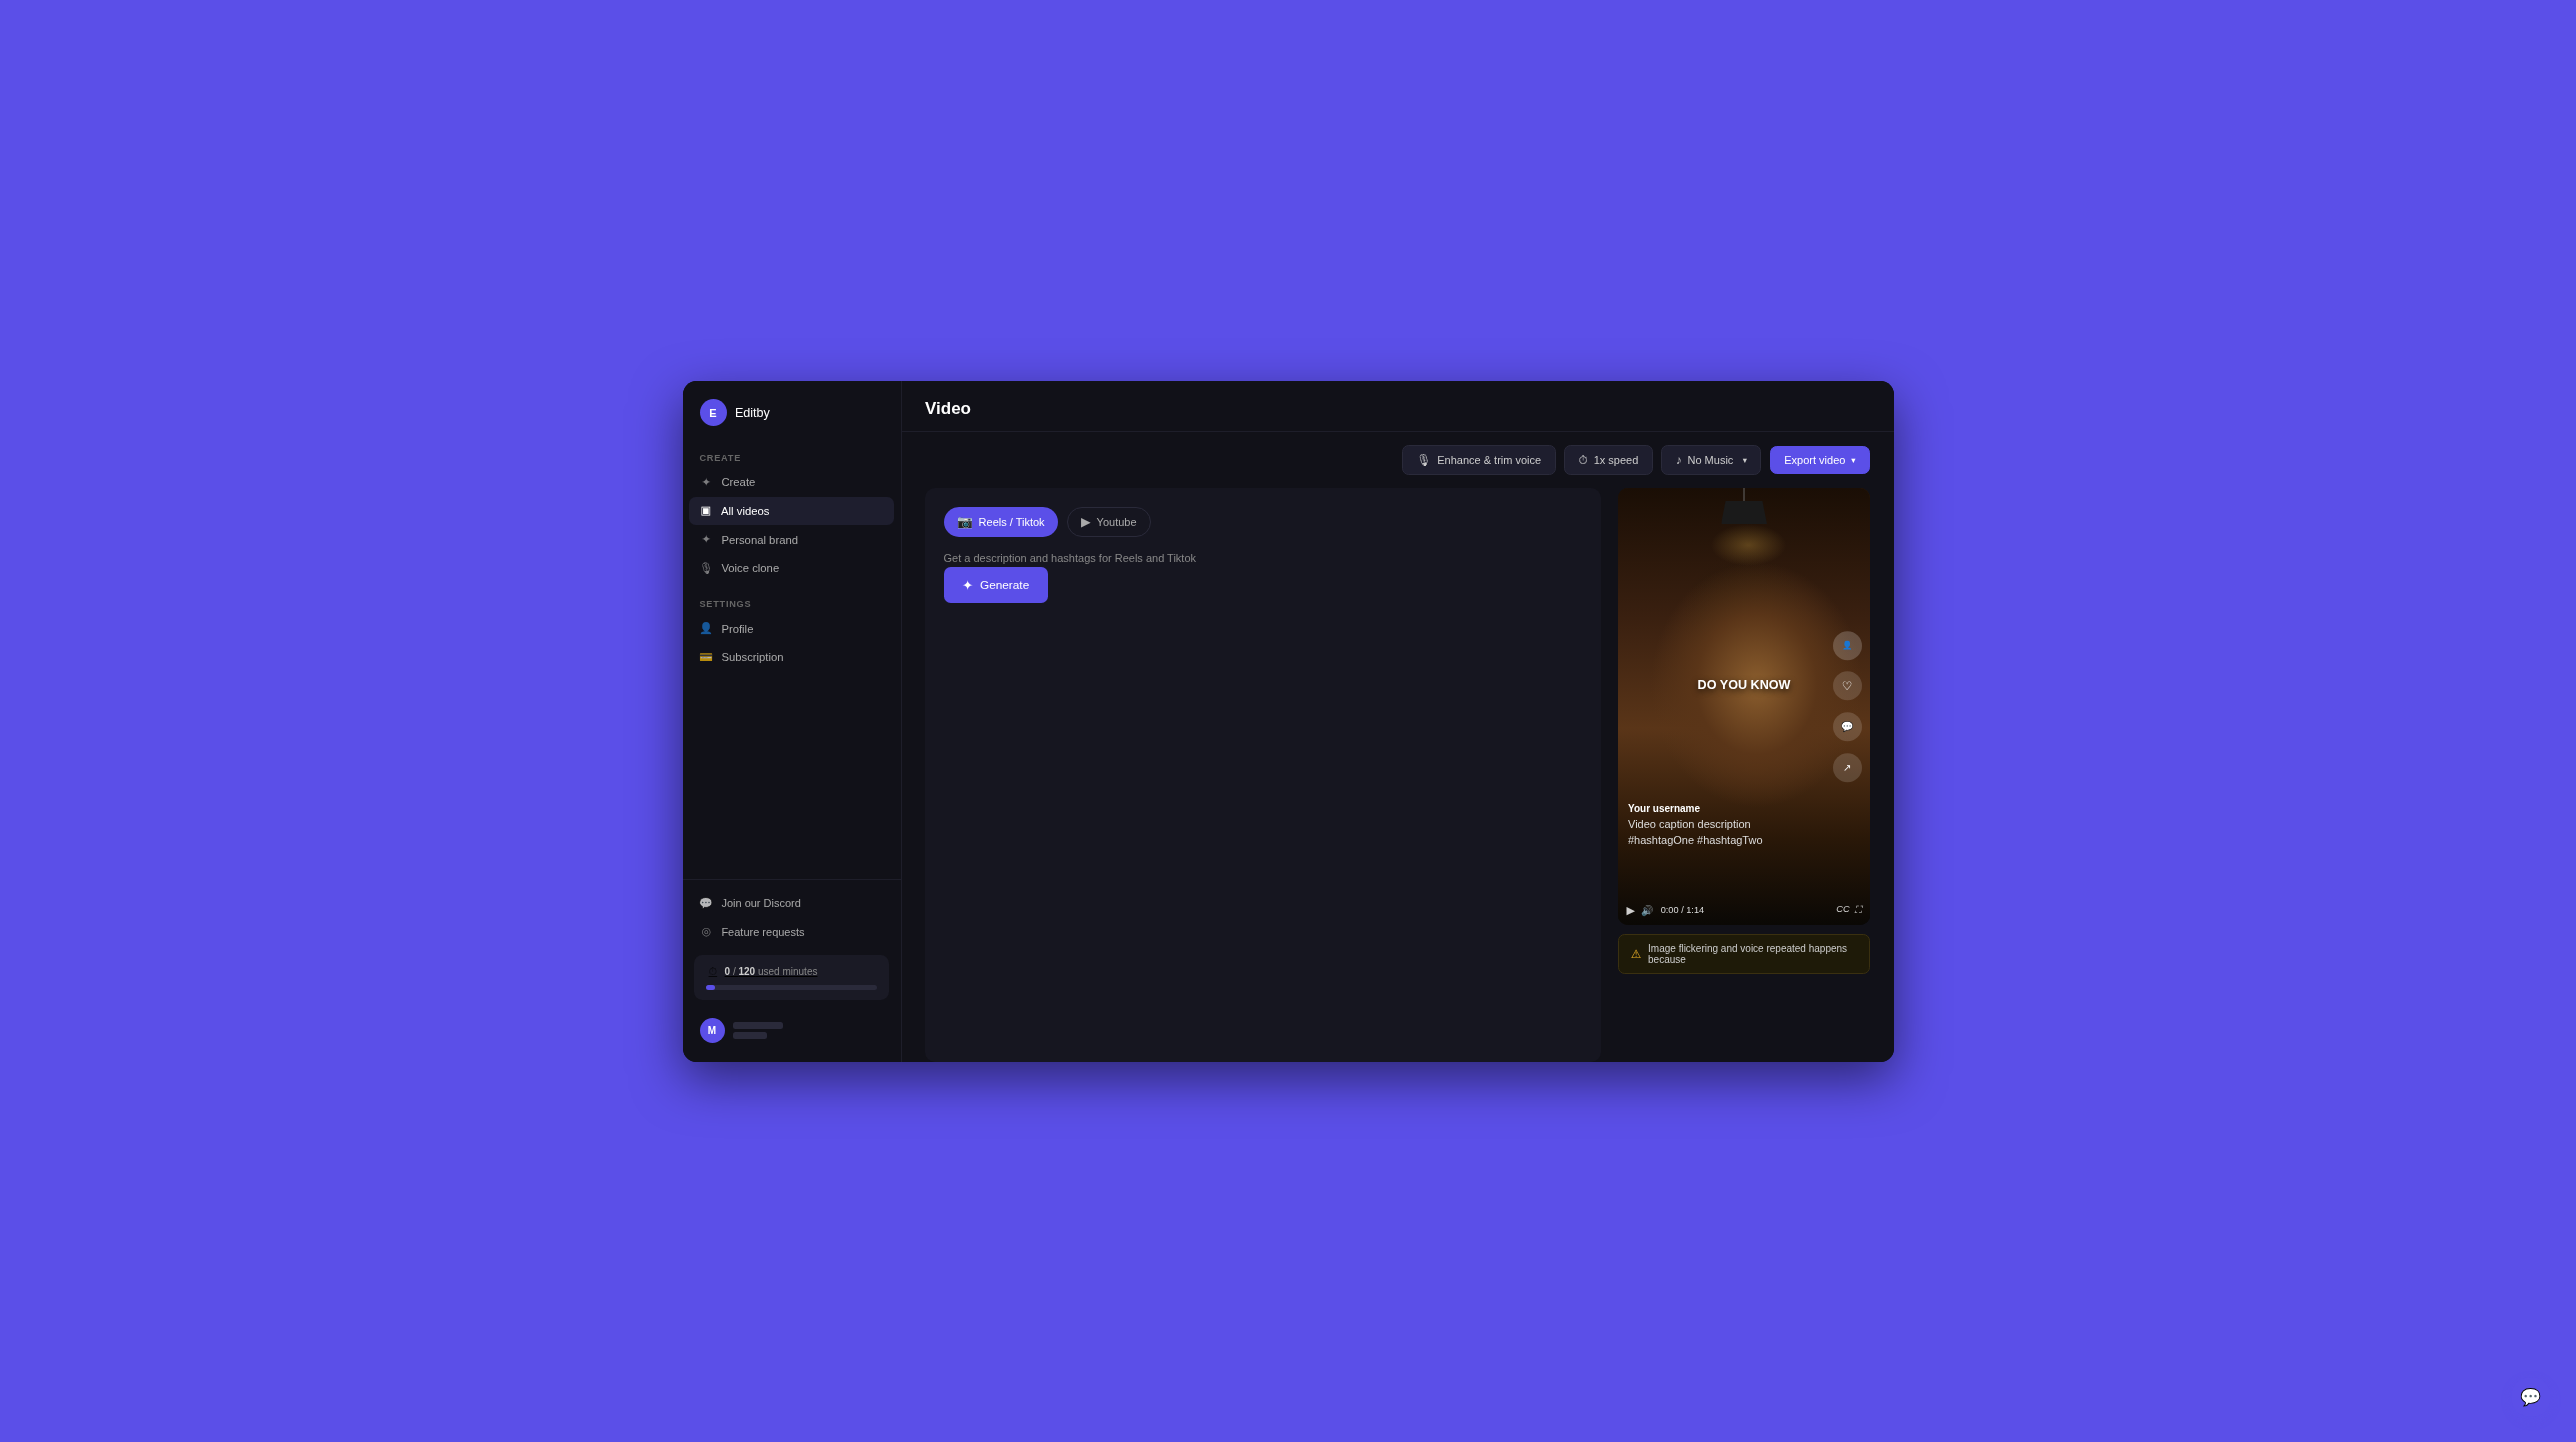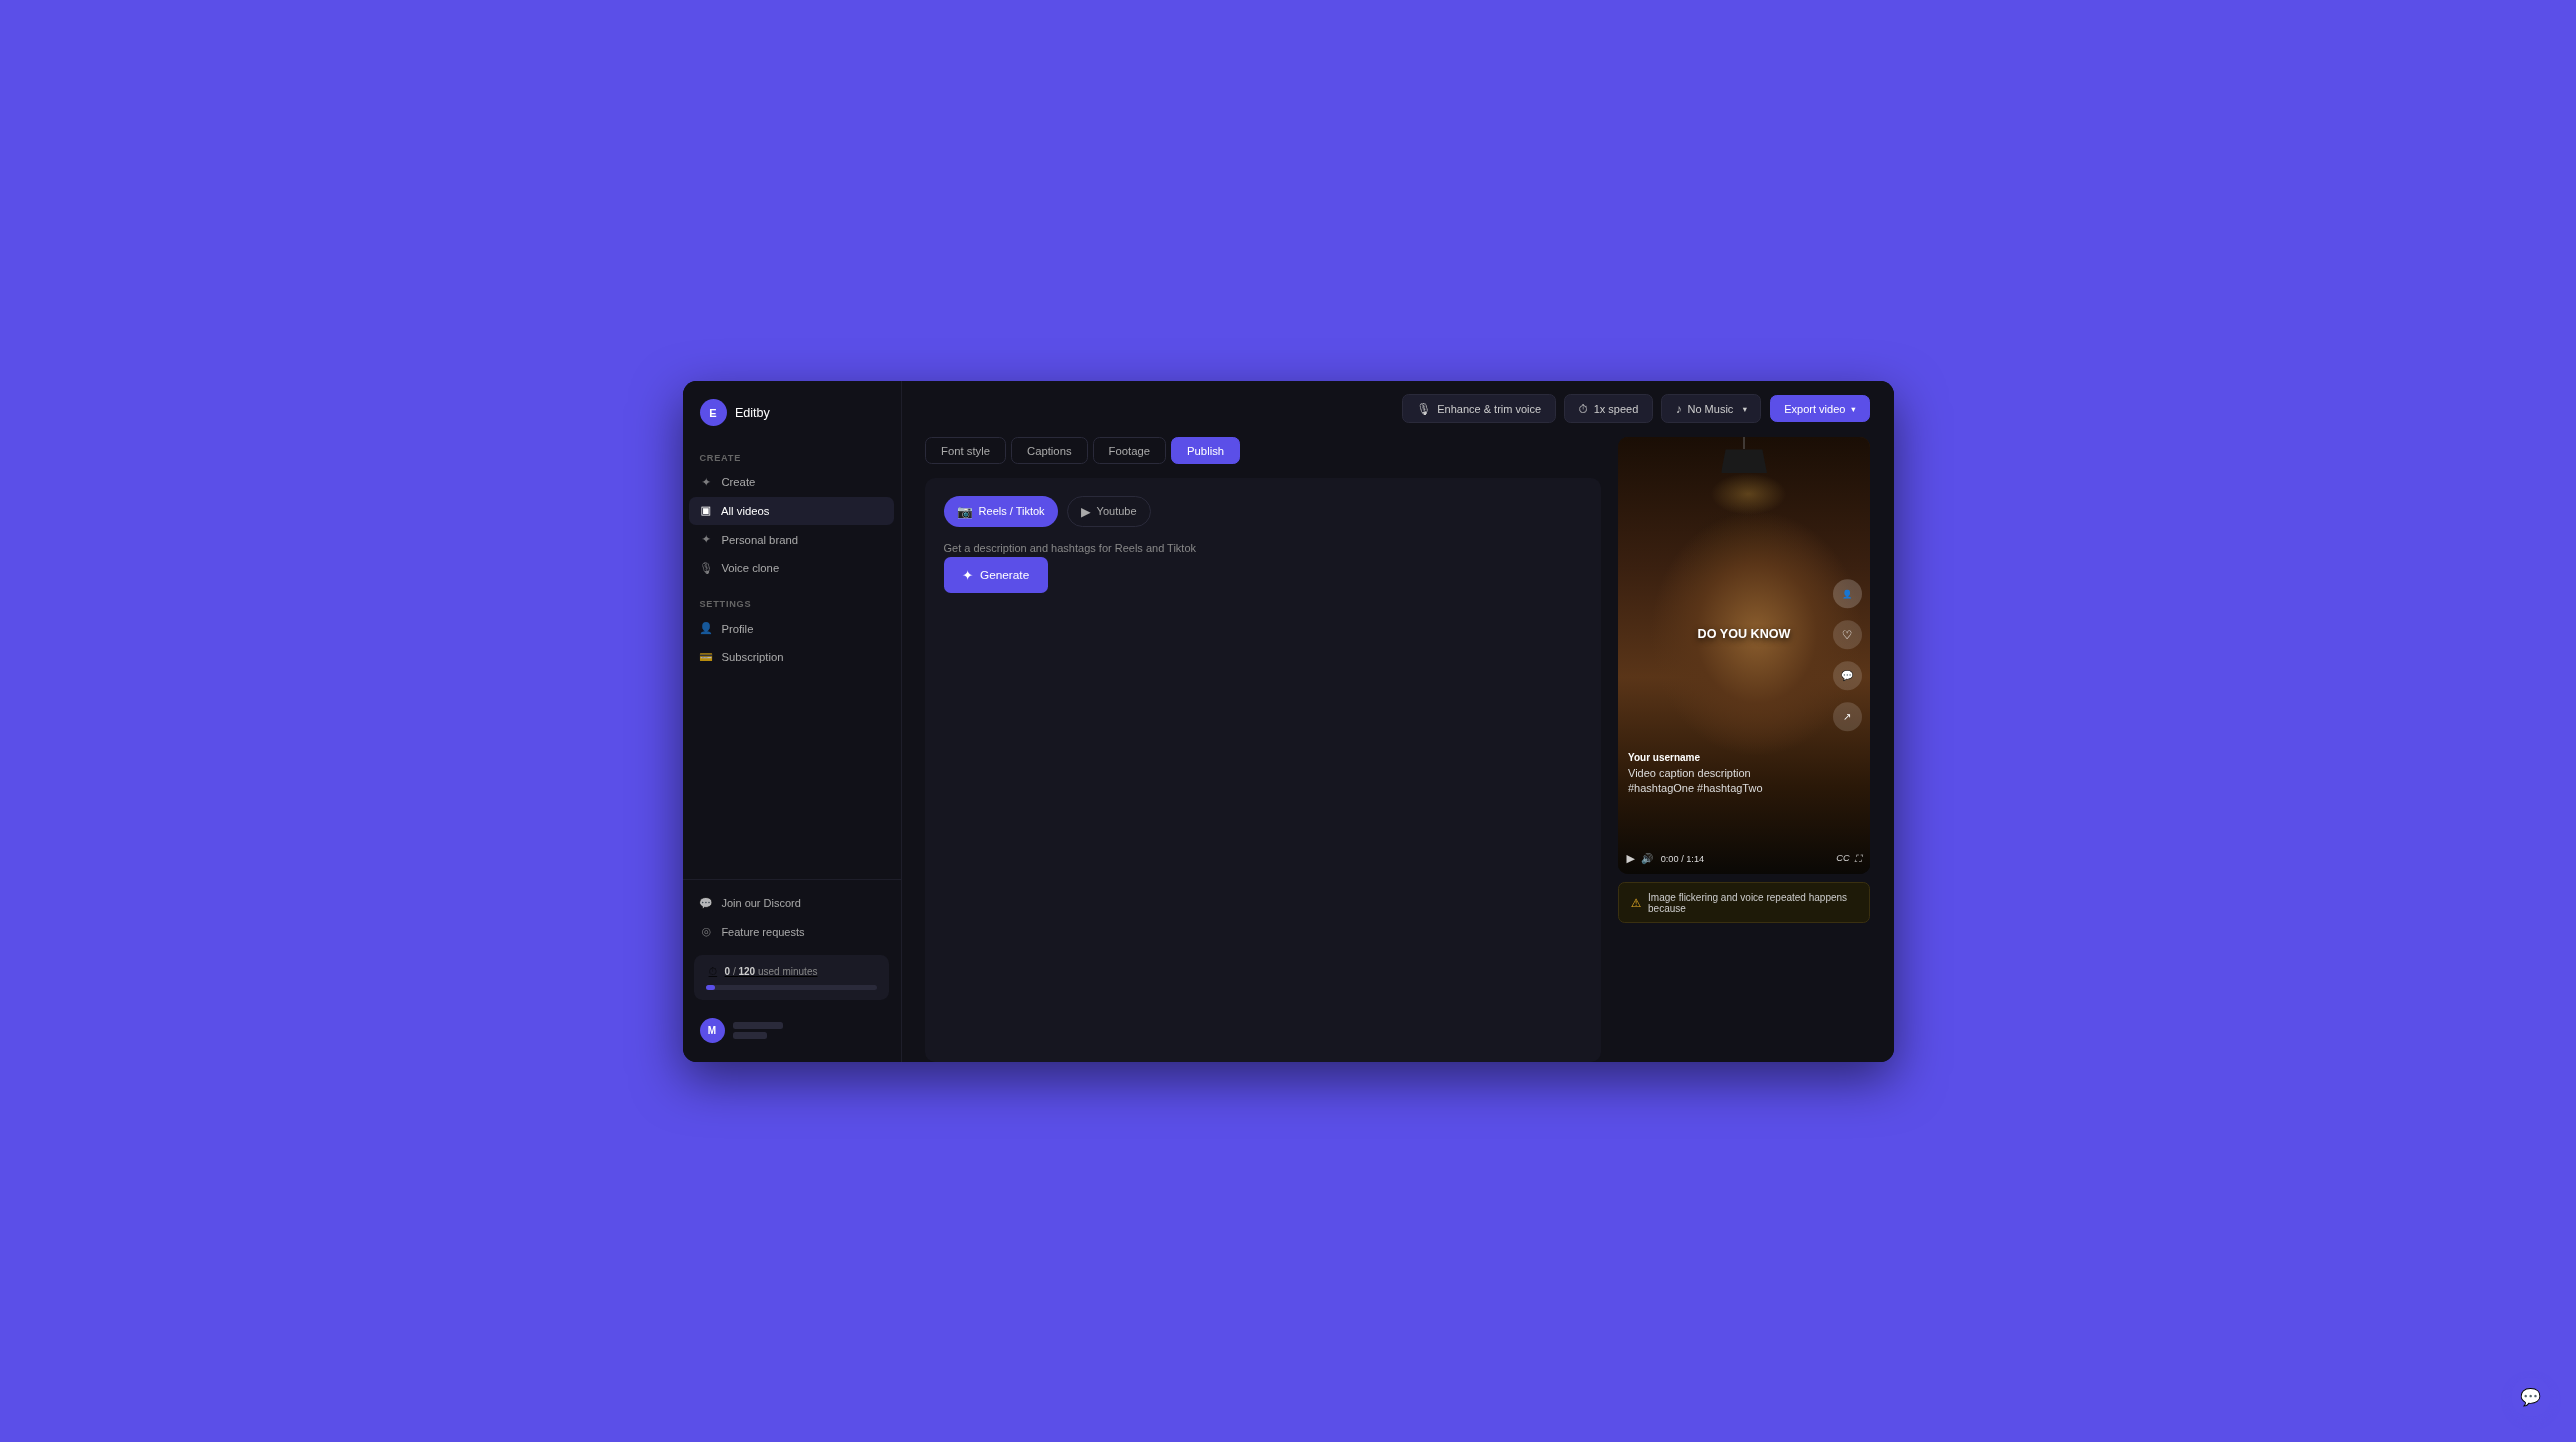--- a/index.html
+++ b/index.html
@@ -533,20 +533,23 @@
         </div>
         <div class="user-name-placeholder">
           <div class="placeholder-line" style="width:50px;"></div>
           <div class="placeholder-line" style="width:34px;"></div>
         </div>
       </div>
     </div>
   </aside>
 
   <main class="main">
+    <div class="main-header">
+      <h1 class="main-title">Video</h1>
+    </div>
     <div class="main-content">
       <div class="toolbar">
         <button class="toolbar-btn">
           <span style="font-size:11.8px;">🎙</span>
           <span>Enhance &amp; trim voice</span>
         </button>
         <button class="toolbar-btn">
           <span style="font-size:11.8px;">⏱</span>
           <span>1x speed</span>
         </button>
@@ -556,26 +559,20 @@
           <span style="margin-left:3.4px; font-size:8.4px;">▾</span>
         </button>
         <button class="toolbar-btn toolbar-btn-primary">
           <span>Export video</span>
           <span style="font-size:8.4px;">▾</span>
         </button>
       </div>
 
       <div class="editor-area">
         <div class="editor-left">
-          <div class="tab-bar">
-            <button class="tab">Font style</button>
-            <button class="tab">Captions</button>
-            <button class="tab">Footage</button>
-            <button class="tab active">Publish</button>
-          </div>
 
           <div class="publish-panel">
             <div class="platform-tabs">
               <div class="platform-tab">
                 <span style="font-size:12.6px;">📷</span>
                 <span>Reels / Tiktok</span>
               </div>
               <div class="platform-tab inactive">
                 <span style="font-size:12.6px;">▶</span>
                 <span>Youtube</span>

